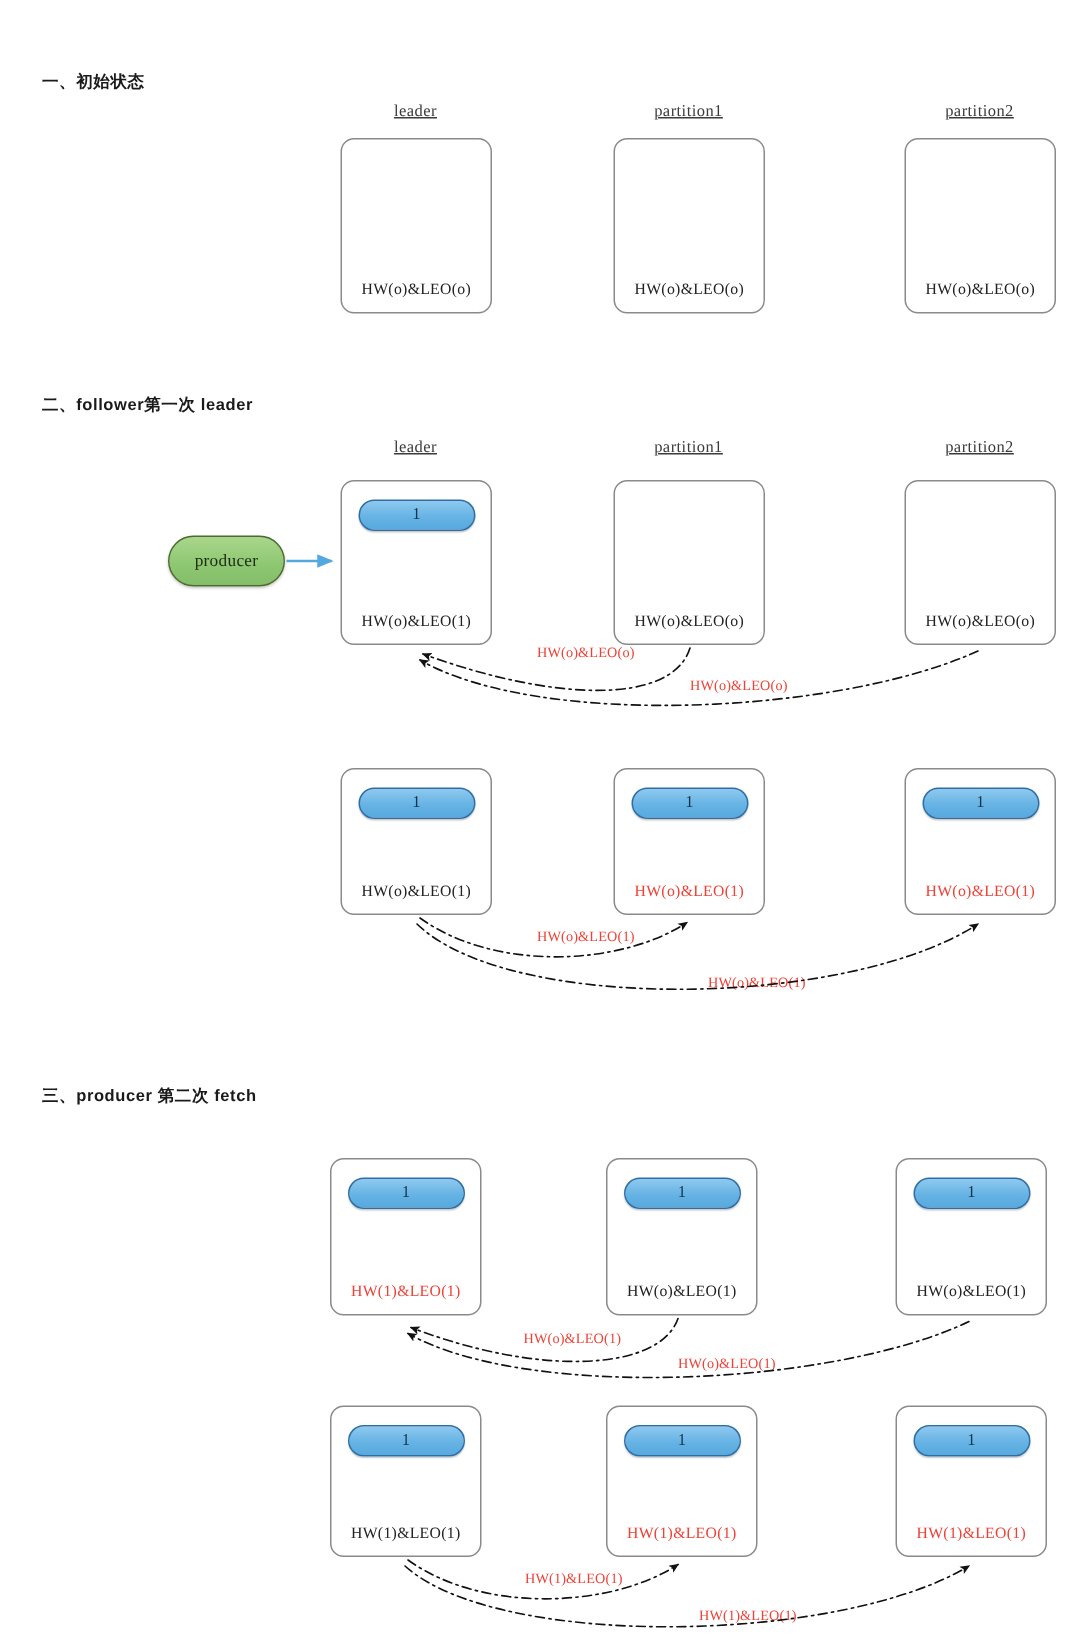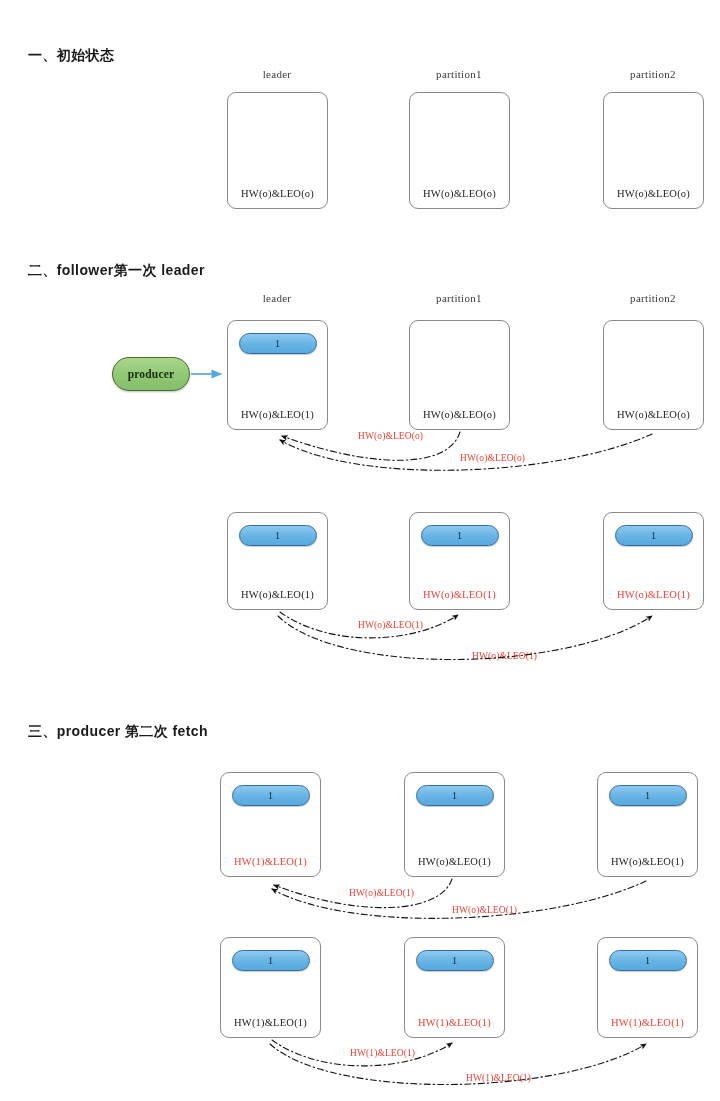--- a/index.html
+++ b/index.html
@@ -8,36 +8,37 @@
     font-family:"Liberation Serif", serif;
     -webkit-font-smoothing:antialiased;
   }
   .canvas{position:absolute;left:0;top:0;width:720px;height:1101px;}
 
   
   .sec-title{
     position:absolute;
     font-family:"Liberation Sans", sans-serif;
     font-weight:bold;
-    font-size:14px;
+    font-size:11px;
     color:#1a1a1a;
     letter-spacing:.4px;
     white-space:nowrap;
   }
 
   
   .col-cap{
     position:absolute;
     font-family:"Liberation Serif", serif;
     font-size:11px;
     color:#3b3b3b;
     text-align:center;
     width:110px;
     white-space:nowrap;
     letter-spacing:.3px;
+    text-decoration:underline;
   }
 
   
   .pbox{
     position:absolute;
     box-sizing:border-box;
     border:1px solid #8a8a8a;
     border-radius:9px;
     background:#ffffff;
   }
@@ -79,21 +80,20 @@
     border:1.4px solid #4d6b2f;
     border-radius:17px;
     background:linear-gradient(180deg,#a9d68b 0%,#8fc873 55%,#84be69 100%);
     box-shadow:0 1px 2px rgba(0,0,0,.25);
     font-family:"Liberation Serif", serif;
     font-size:11.5px;
     color:#1d2a13;
     line-height:32px;
     text-align:center;
     letter-spacing:.2px;
-    font-weight:bold;
   }
 
   
   svg.overlay{position:absolute;left:0;top:0;width:720px;height:1101px;pointer-events:none;}
 
   
   .alabel{
     position:absolute;
     font-family:"Liberation Serif", serif;
     font-size:9.5px;

